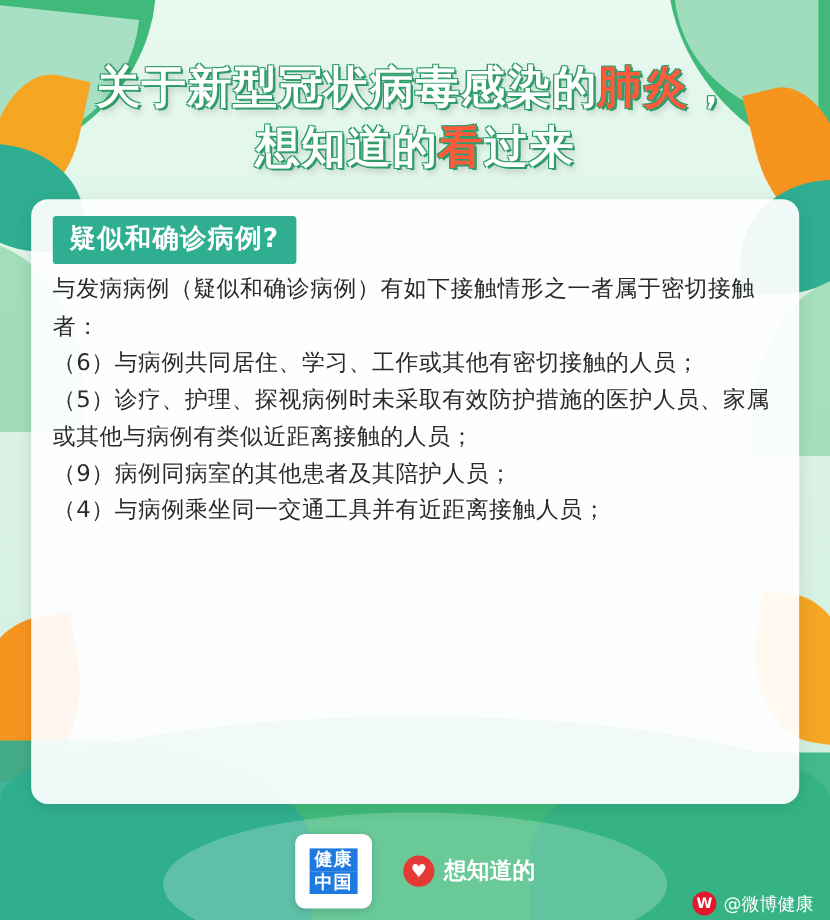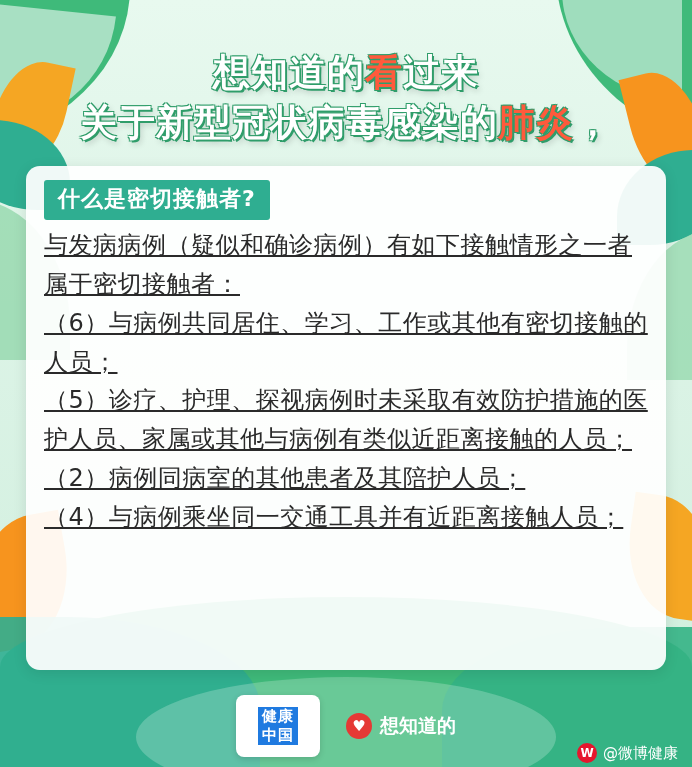--- a/index.html
+++ b/index.html
@@ -151,37 +151,36 @@
     font-weight:bold;
     font-size:22px;
     letter-spacing:1px;
     padding:4px 14px 6px 14px;
     border-radius:3px;
     margin-bottom:6px;
   }
   .card-body p{
     margin:0;
     font-family:"DejaVu Sans","Liberation Sans",sans-serif;
-    font-size:24px;
+    font-size:19px;
     line-height:1.62;
     color:#2a2a2a;
     letter-spacing:.5px;
-    text-decoration:underline;
   }
   .indent{ text-indent:0; }
 
   
   .footer{
     position:absolute;z-index:7;
     left:0;right:0;bottom:10px;
     display:flex;align-items:center;justify-content:center;
     gap:26px;
   }
   .badge-jkzg{
-    width:84px;height:62px;border-radius:8px;
+    width:64px;height:62px;border-radius:8px;
     background:#ffffff;
     display:flex;flex-direction:column;align-items:center;justify-content:center;
     box-shadow:0 2px 6px rgba(0,0,0,.15);
   }
   .badge-jkzg span{
     display:block;
     background:#1f7ae0;color:#fff;
     font-family:"DejaVu Sans","Liberation Sans",sans-serif;
     font-size:15px;font-weight:bold;
     line-height:1.15;
@@ -228,34 +227,34 @@
 
   <div class="leaf l-top-right"></div>
   <div class="leaf l-top-right2"></div>
   <div class="leaf l-orange-right"></div>
   <div class="leaf l-teal-right"></div>
   <div class="leaf l-lightgreen-right"></div>
   <div class="leaf l-orange-br"></div>
 
   <div class="headline">
     <div class="hl-line">
+      <span>关于新型冠状病毒感染的</span><span class="hl-accent">肺炎</span><span class="hl-comma">，</span>
+    </div>
+    <div class="hl-line">
       <span>想知道的</span><span class="hl-accent">看</span><span>过来</span>
     </div>
-    <div class="hl-line">
-      <span>关于新型冠状病毒感染的</span><span class="hl-accent">肺炎</span><span class="hl-comma">，</span>
-    </div>
   </div>
 
   <div class="card">
-    <div class="card-title">什么是密切接触者?</div>
+    <div class="card-title">疑似和确诊病例?</div>
     <div class="card-body">
       <p>与发病病例（疑似和确诊病例）有如下接触情形之一者属于密切接触者：</p>
       <p class="indent">（6）与病例共同居住、学习、工作或其他有密切接触的人员；</p>
       <p class="indent">（5）诊疗、护理、探视病例时未采取有效防护措施的医护人员、家属或其他与病例有类似近距离接触的人员；</p>
-      <p class="indent">（2）病例同病室的其他患者及其陪护人员；</p>
+      <p class="indent">（9）病例同病室的其他患者及其陪护人员；</p>
       <p class="indent">（4）与病例乘坐同一交通工具并有近距离接触人员；</p>
     </div>
   </div>
 
   <div class="bottom-hill"></div>
   <div class="bottom-hill2"></div>
   <div class="bottom-hill3"></div>
   <div class="bottom-white"></div>
 
   <div class="footer">

